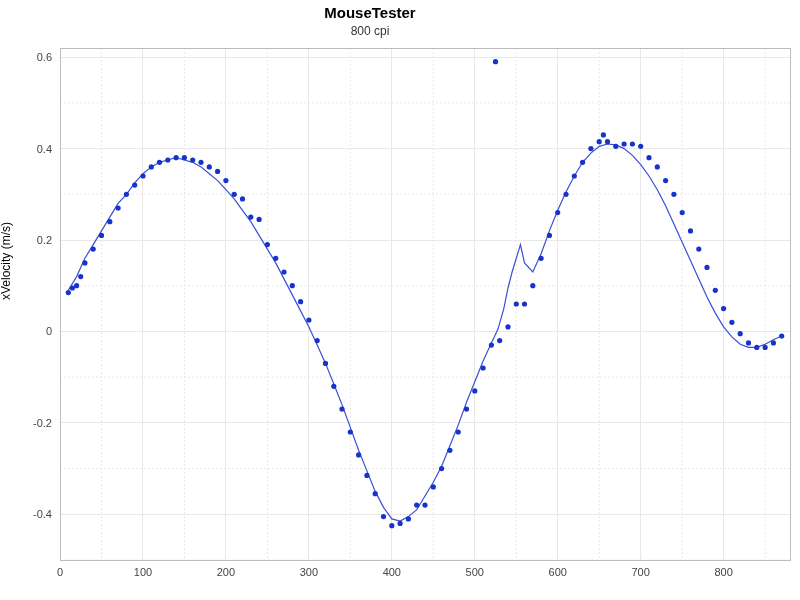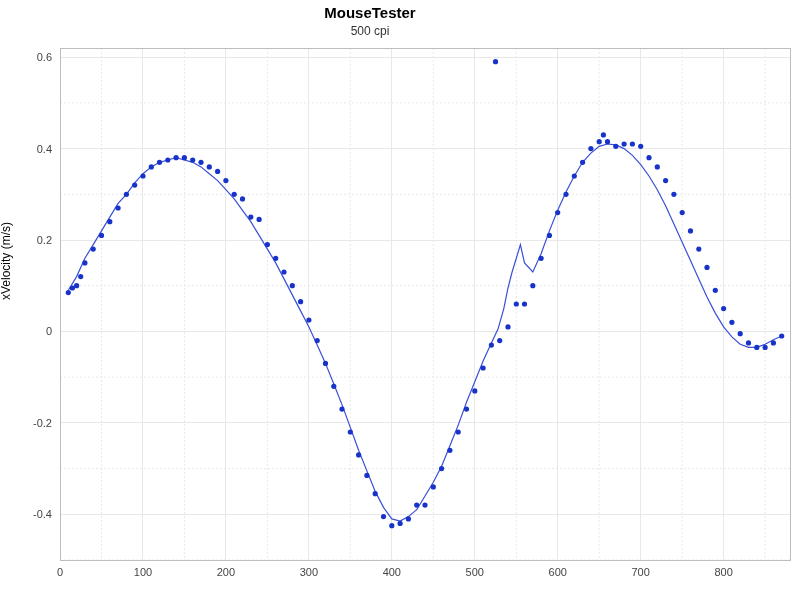--- a/index.html
+++ b/index.html
@@ -83,21 +83,21 @@
   .series-dot {
     fill: #1733c9;
     stroke: none;
   }
 </style>
 </head>
 <body>
 
 <div class="chart-wrap">
   <div class="title">MouseTester</div>
-  <div class="subtitle">500 cpi</div>
+  <div class="subtitle">800 cpi</div>
   <div class="ylabel">xVelocity (m/s)</div>
 
   <svg class="plot">
     <g id="grid-major" class="grid">
         <line x1="60" y1="48" x2="60" y2="560"></line>
         <line x1="142.95454545454544" y1="48" x2="142.95454545454544" y2="560"></line>
         <line x1="225.9090909090909" y1="48" x2="225.9090909090909" y2="560"></line>
         <line x1="308.8636363636364" y1="48" x2="308.8636363636364" y2="560"></line>
         <line x1="391.8181818181818" y1="48" x2="391.8181818181818" y2="560"></line>
         <line x1="474.7727272727273" y1="48" x2="474.7727272727273" y2="560"></line>

